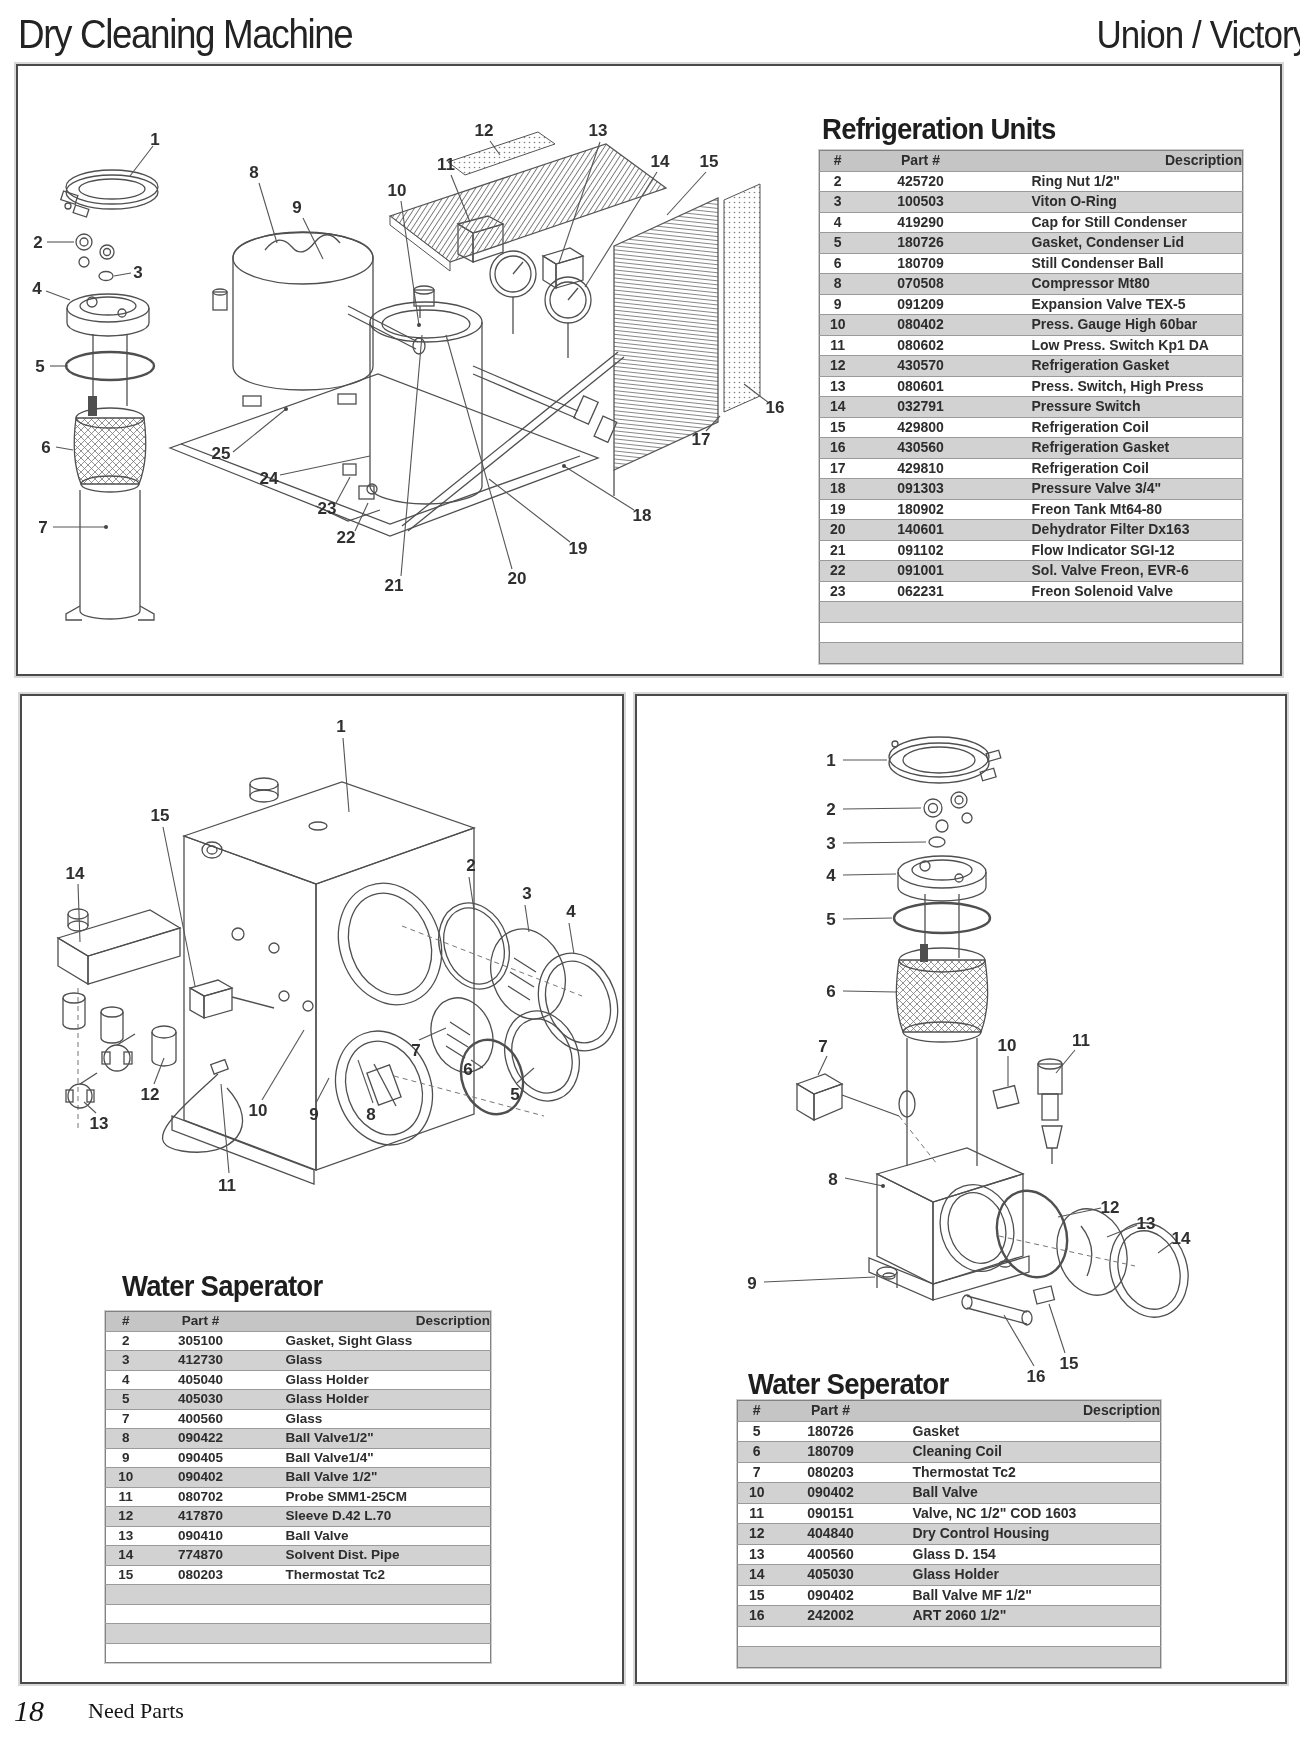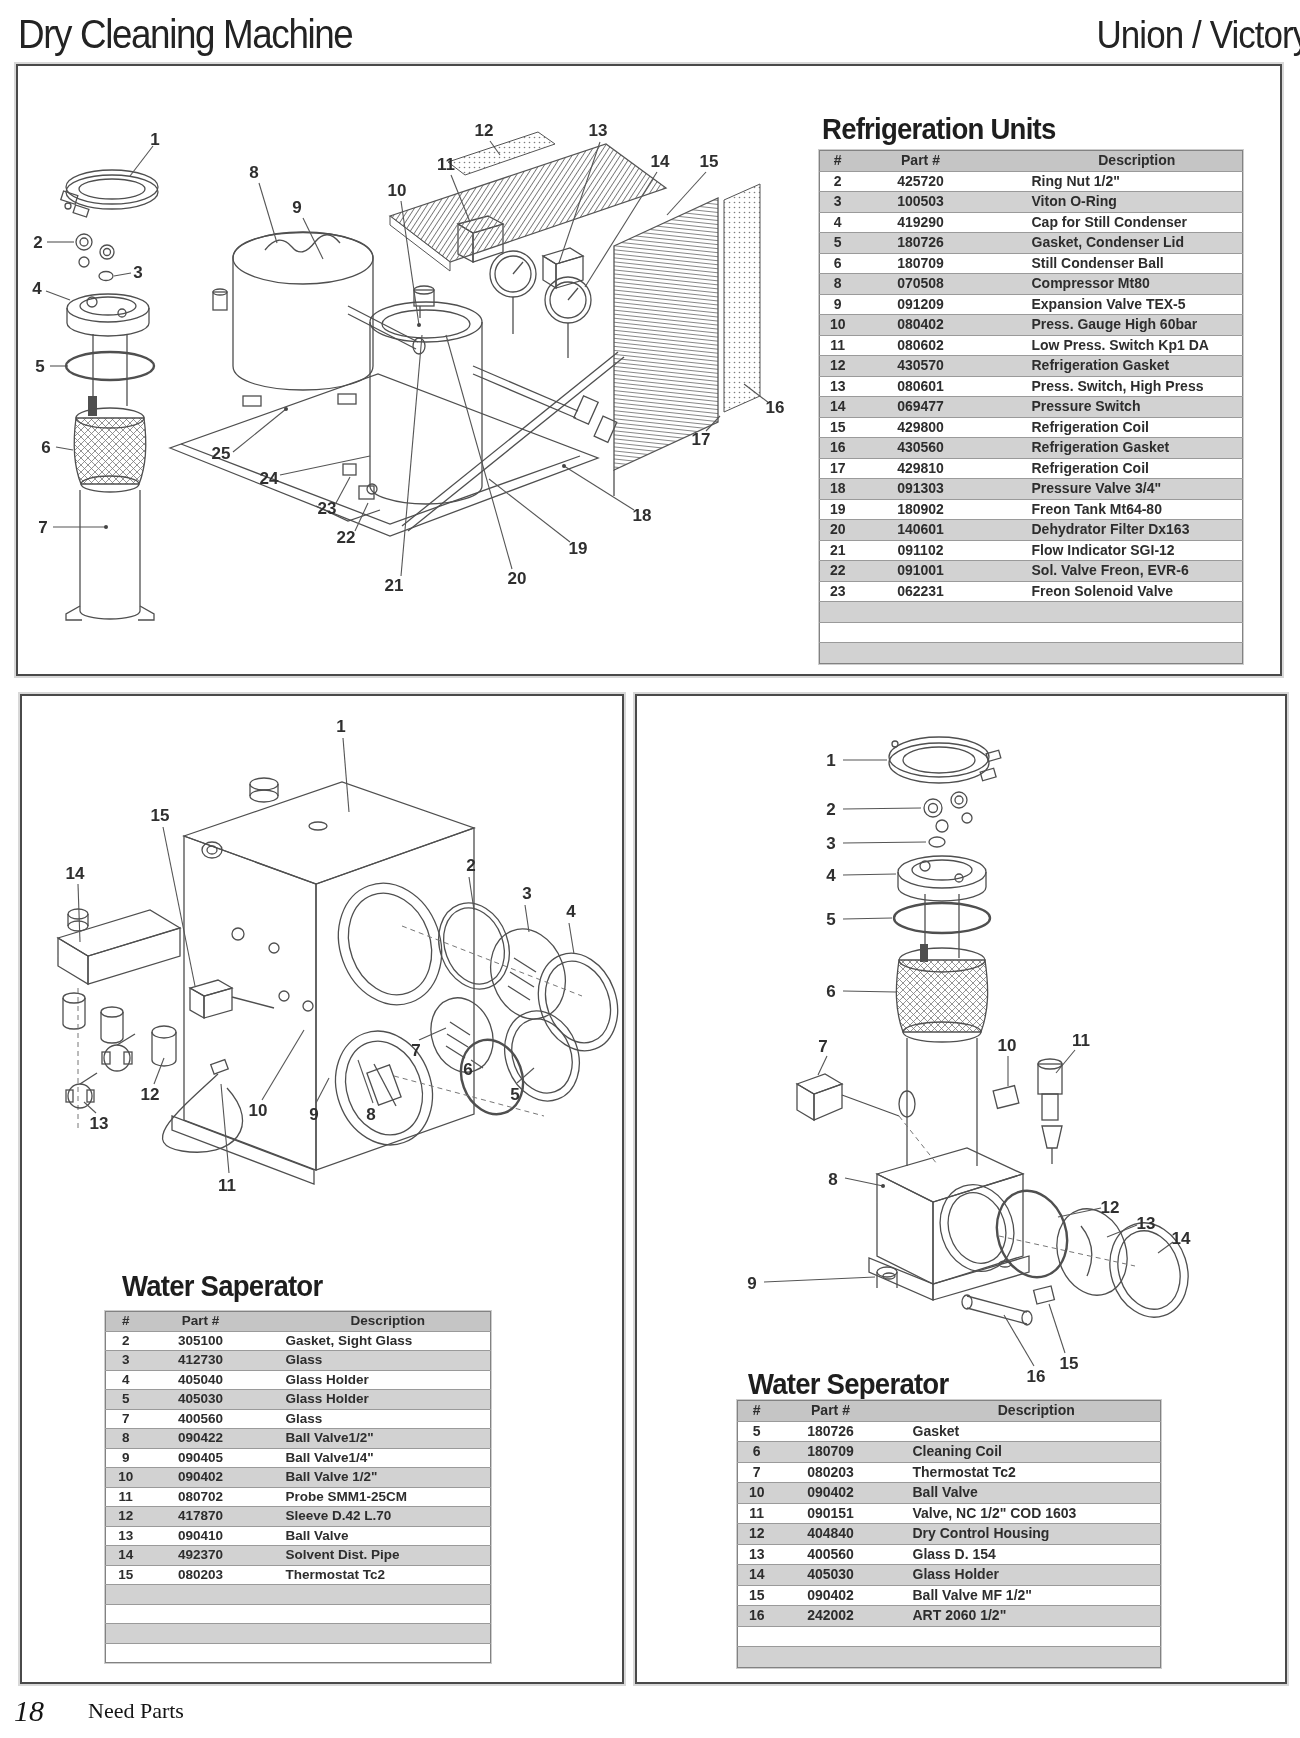--- a/index.html
+++ b/index.html
@@ -18,21 +18,21 @@
   .panel svg{position:absolute;left:0;top:0;}
   
   .sec-title{position:absolute;font-size:29px;font-weight:700;color:#1e1e1e;letter-spacing:-.8px;
              white-space:nowrap;transform:scaleX(.95);transform-origin:left;}
   
   table.parts{position:absolute;border-collapse:collapse;table-layout:fixed;background:#fff;
               border:1px solid #828282;box-shadow:0 0 0 1px #cdcdcd;}
   table.parts th,table.parts td{font-family:"Liberation Sans",sans-serif;font-weight:600;color:#2d2d2d;
               border-top:1px solid #9a9a9a;padding:0;white-space:nowrap;overflow:hidden;}
   table.parts thead th{background:#c5c5c5;border-top:none;text-align:center;}
-  table.parts thead th.desc{text-align:center;}
+  table.parts thead th.desc{text-align:right;}
   table.parts td:nth-child(1),table.parts td:nth-child(2){text-align:center;}
   table.parts tbody tr:nth-child(even){background:#d2d2d2;}
   #refrig-table{left:819px;top:150px;width:424px;}
   #refrig-table th,#refrig-table td{font-size:14px;height:19.5px;line-height:19.5px;}
   #refrig-table .desc{padding-left:46px;}
   #wsl-table{left:105px;top:1311px;width:386px;}
   #wsl-table th,#wsl-table td{font-size:13.5px;height:18.5px;line-height:18.5px;}
   #wsl-table .desc{padding-left:30px;}
   #wsr-table{left:737px;top:1400px;width:424px;}
   #wsr-table th,#wsr-table td{font-size:14px;height:19.5px;line-height:19.5px;}
@@ -304,21 +304,21 @@
           <td>430570</td>
           <td class="desc">Refrigeration Gasket</td>
         </tr>
         <tr>
           <td>13</td>
           <td>080601</td>
           <td class="desc">Press. Switch, High Press</td>
         </tr>
         <tr>
           <td>14</td>
-          <td>069477</td>
+          <td>032791</td>
           <td class="desc">Pressure Switch</td>
         </tr>
         <tr>
           <td>15</td>
           <td>429800</td>
           <td class="desc">Refrigeration Coil</td>
         </tr>
         <tr>
           <td>16</td>
           <td>430560</td>
@@ -569,21 +569,21 @@
           <td>417870</td>
           <td class="desc">Sleeve D.42 L.70</td>
         </tr>
         <tr>
           <td>13</td>
           <td>090410</td>
           <td class="desc">Ball Valve</td>
         </tr>
         <tr>
           <td>14</td>
-          <td>492370</td>
+          <td>774870</td>
           <td class="desc">Solvent Dist. Pipe</td>
         </tr>
         <tr>
           <td>15</td>
           <td>080203</td>
           <td class="desc">Thermostat Tc2</td>
         </tr>
         <tr>
           <td></td>
           <td></td>

